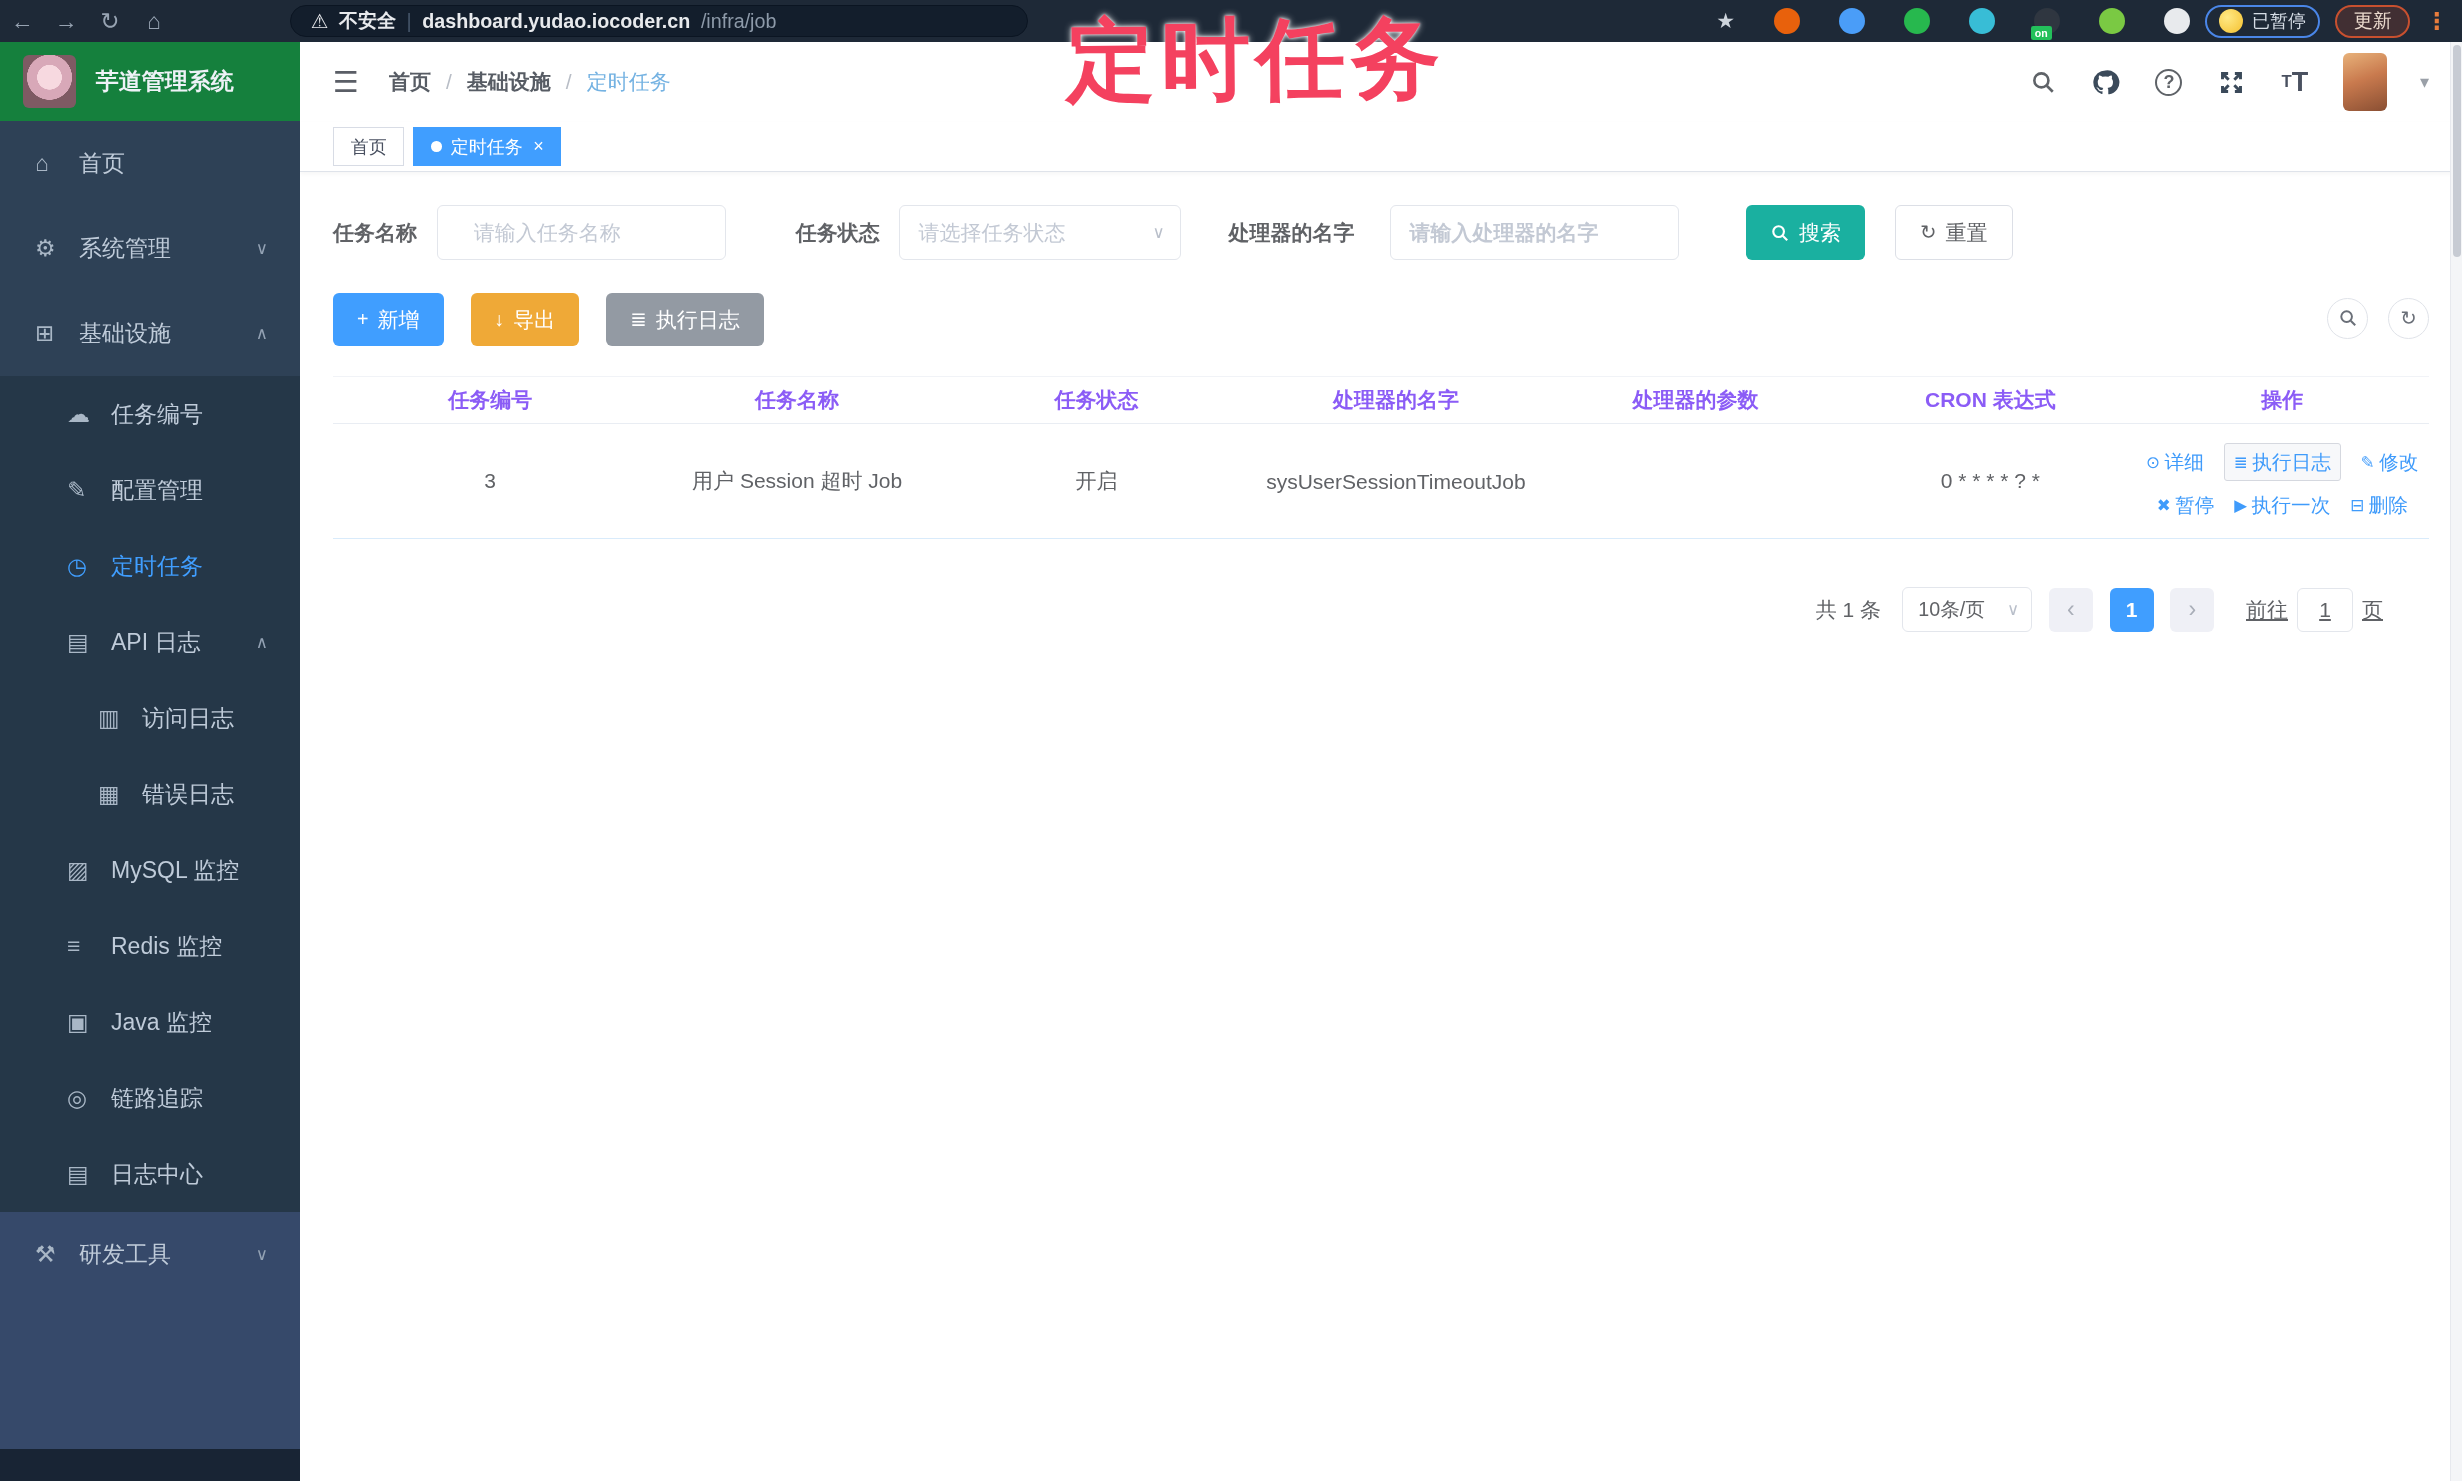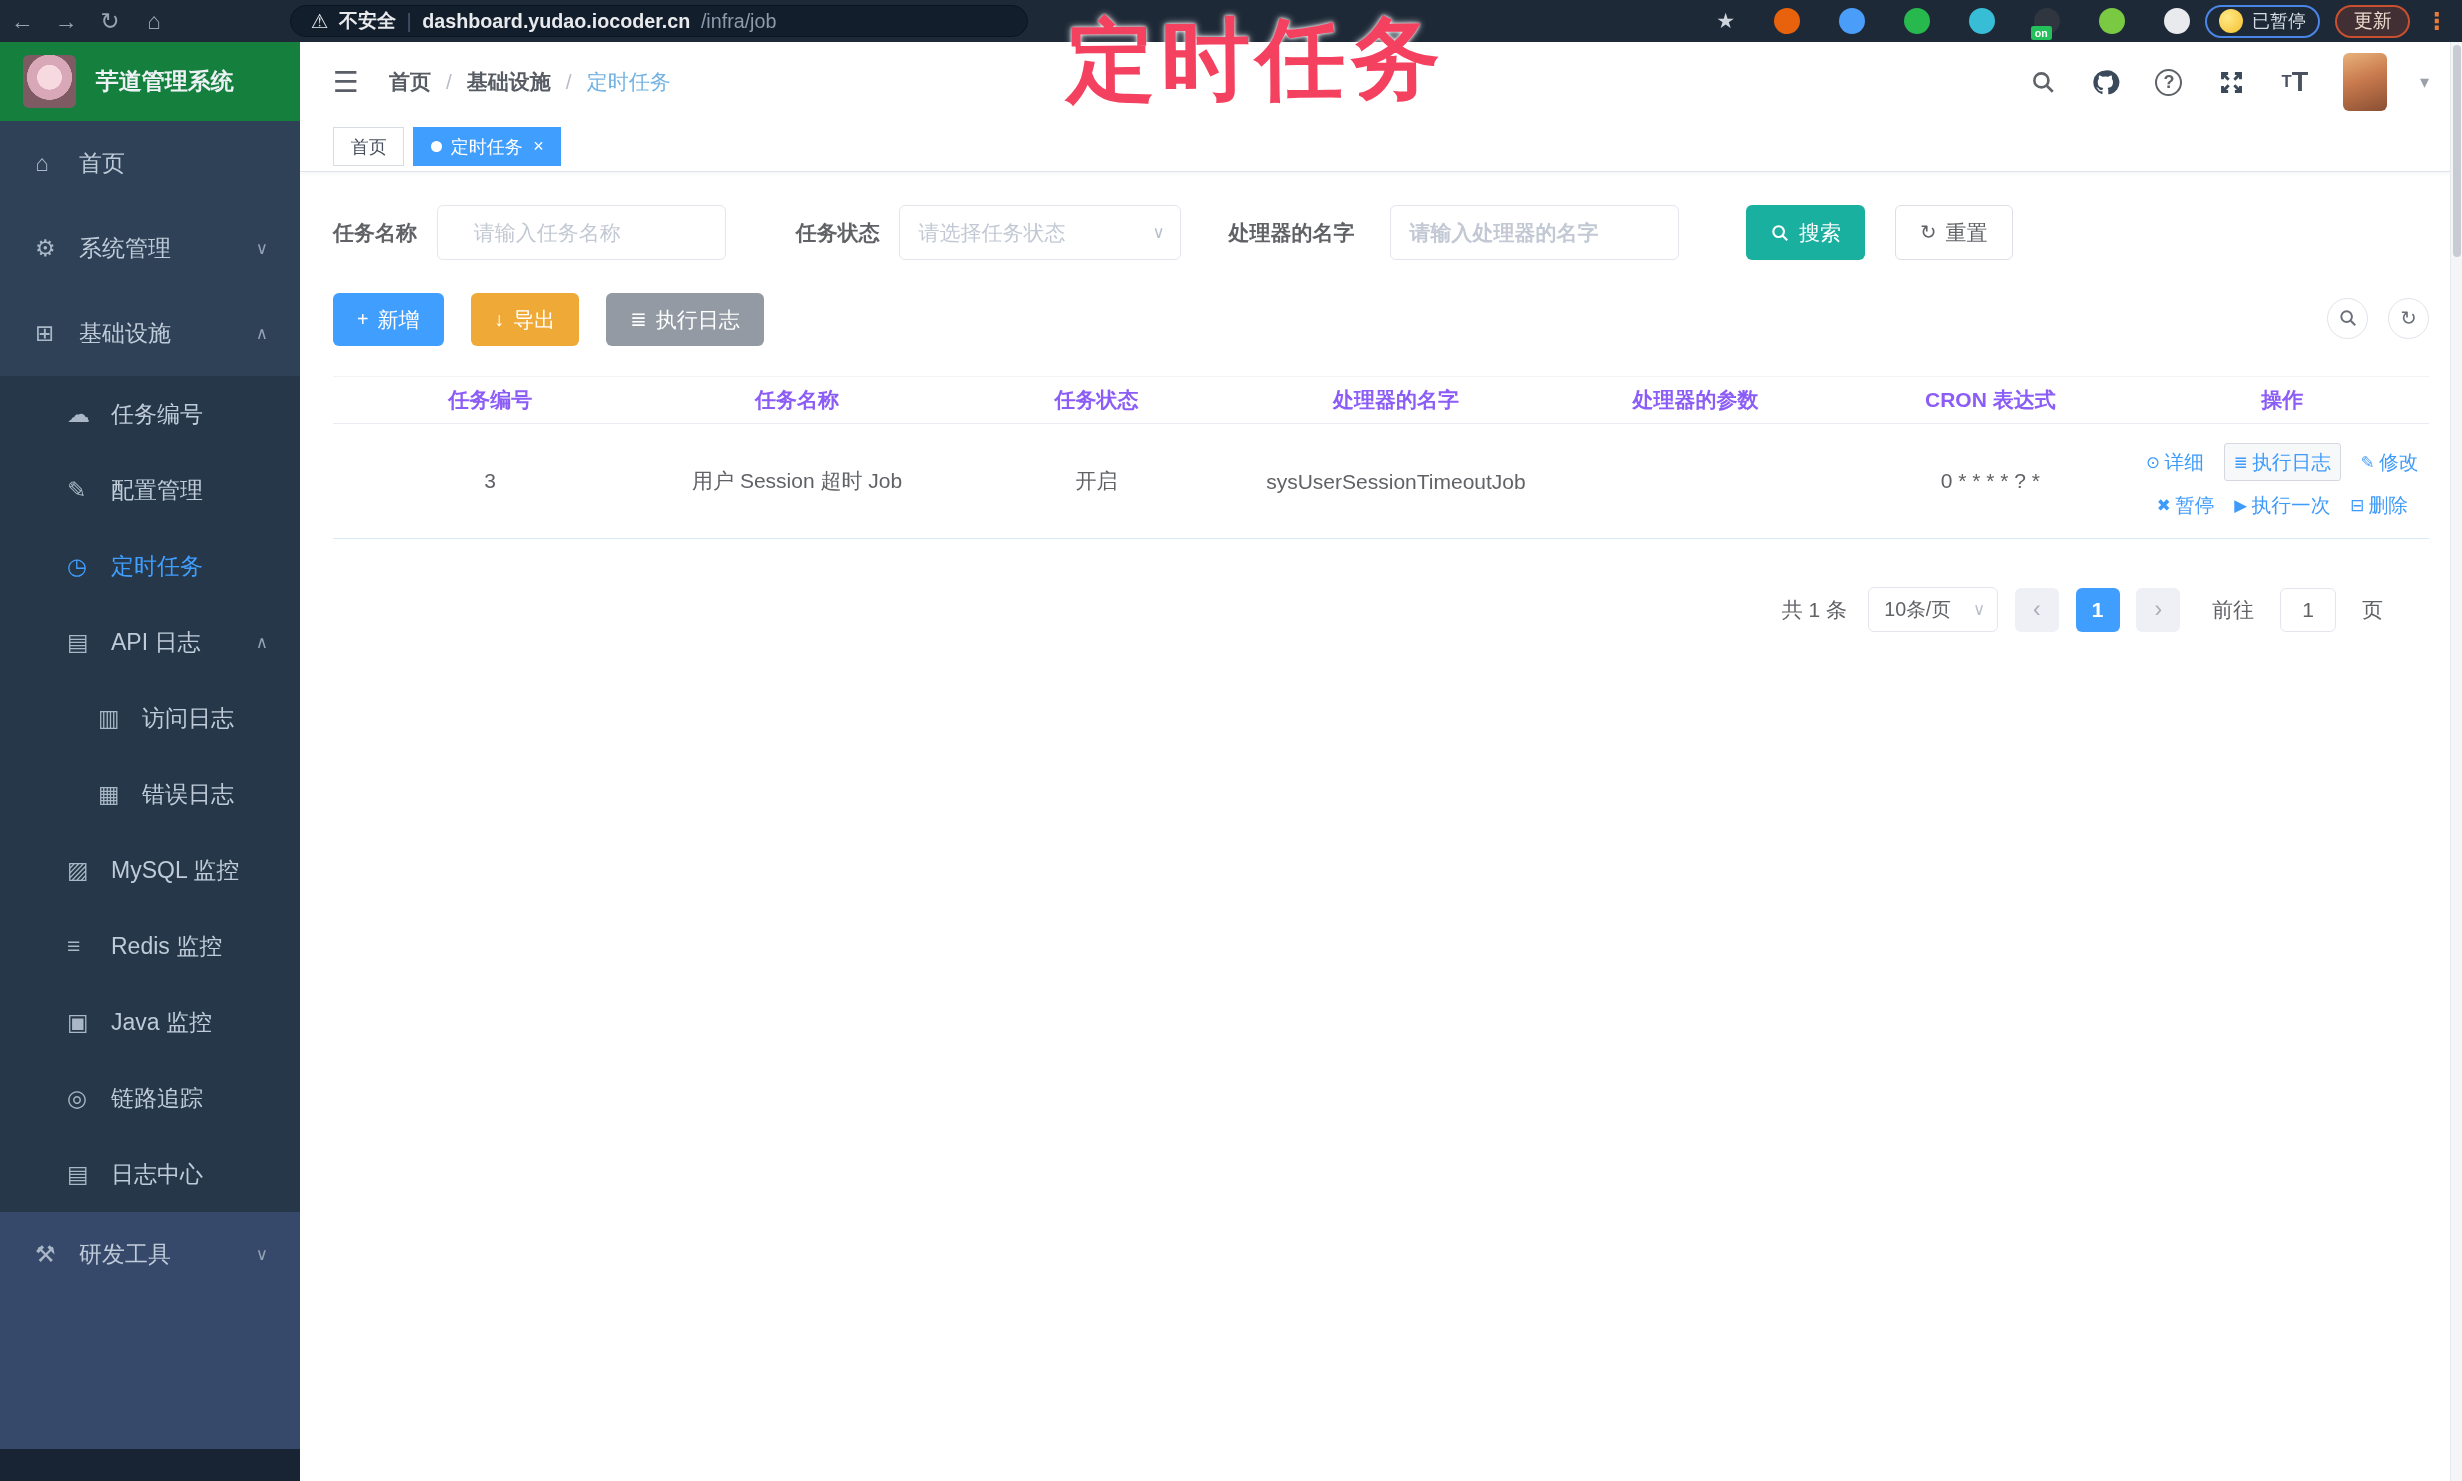--- a/index.html
+++ b/index.html
@@ -147,21 +147,21 @@
   .pg-total { margin-right:4.5px; }
   .pg-size { position:relative; width:130px; height:45px; border:1.5px solid #e3e6ec;
     border-radius:6px; display:flex; align-items:center; padding:0 15px; font-size:19.7px;
     color:#606266; cursor:pointer; }
   .pg-size .sel-chev { right:12px; }
   .pg-btn { width:44px; height:44px; border-radius:6px; background:#eff0f6; color:#a9aeb8;
     font-size:23px; display:flex; align-items:center; justify-content:center; cursor:pointer; }
   .pg-cur { width:44px; height:44px; border-radius:6px; background:#409eff; color:#fff;
     font-size:21px; font-weight:bold; display:flex; align-items:center; justify-content:center;
     cursor:pointer; }
-  .pg-goto { display:flex; align-items:center; gap:26px; margin-left:15px; }
+  .pg-goto { display:flex; align-items:center; gap:9px; margin-left:15px;text-decoration:underline; }
   .pg-input { width:56px; height:44px; border:1.5px solid #e3e6ec; border-radius:6px;
     text-align:center; font-size:21px; color:#606266; outline:none;
     font-family:"Liberation Sans","DejaVu Sans",sans-serif; }
 
   
   .v-scrollbar { position:absolute; top:42px; right:0; bottom:0; width:12px;
     background:#f4f5f7; border-left:0.8px solid #e7e9ee; z-index:6; }
   .v-thumb { position:absolute; top:3px; left:2.3px; width:7.6px; height:212px;
     border-radius:4.5px; background:#c7cbd3; }
 

